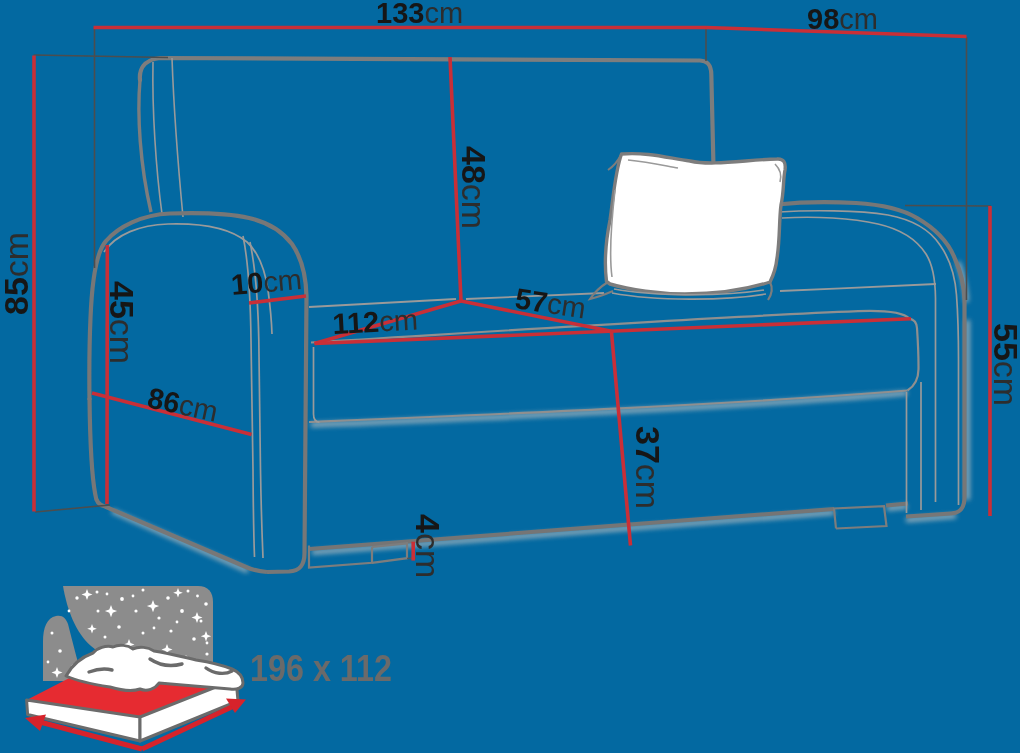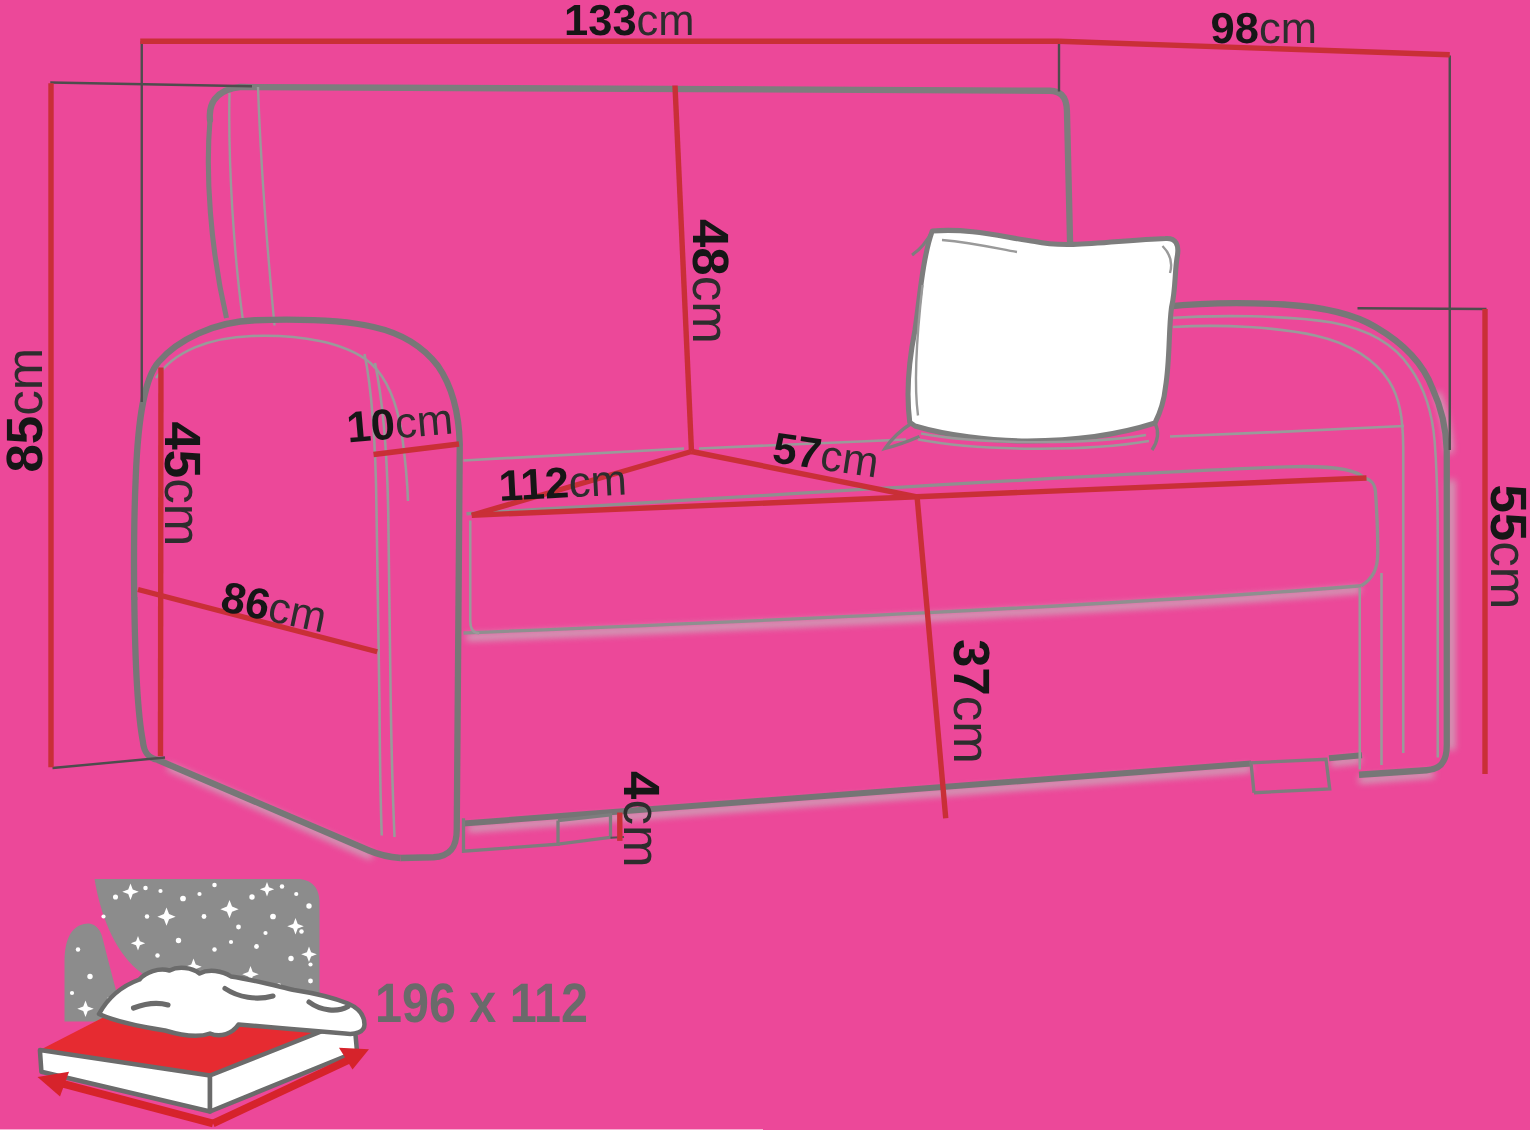--- a/index.html
+++ b/index.html
@@ -1,16 +1,16 @@
 <!DOCTYPE html>
 <html><head>
 <meta charset="utf-8">
 <style>
 html,body{margin:0;padding:0;background:#fff;}
-#page{position:relative;width:1020px;height:753px;background:#ec4899;overflow:hidden;
+#page{position:relative;width:1020px;height:753px;background:#0369a1;overflow:hidden;
 font-family:"Liberation Sans",sans-serif;}
 svg{position:absolute;left:0;top:0;}
 </style>
 </head>
 <body>
 <div id="page">
 <svg width="1020" height="753" viewBox="0 0 1020 753">
 <defs>
   <filter id="soft" x="-30%" y="-30%" width="160%" height="160%">
     <feGaussianBlur stdDeviation="2.6"></feGaussianBlur>

